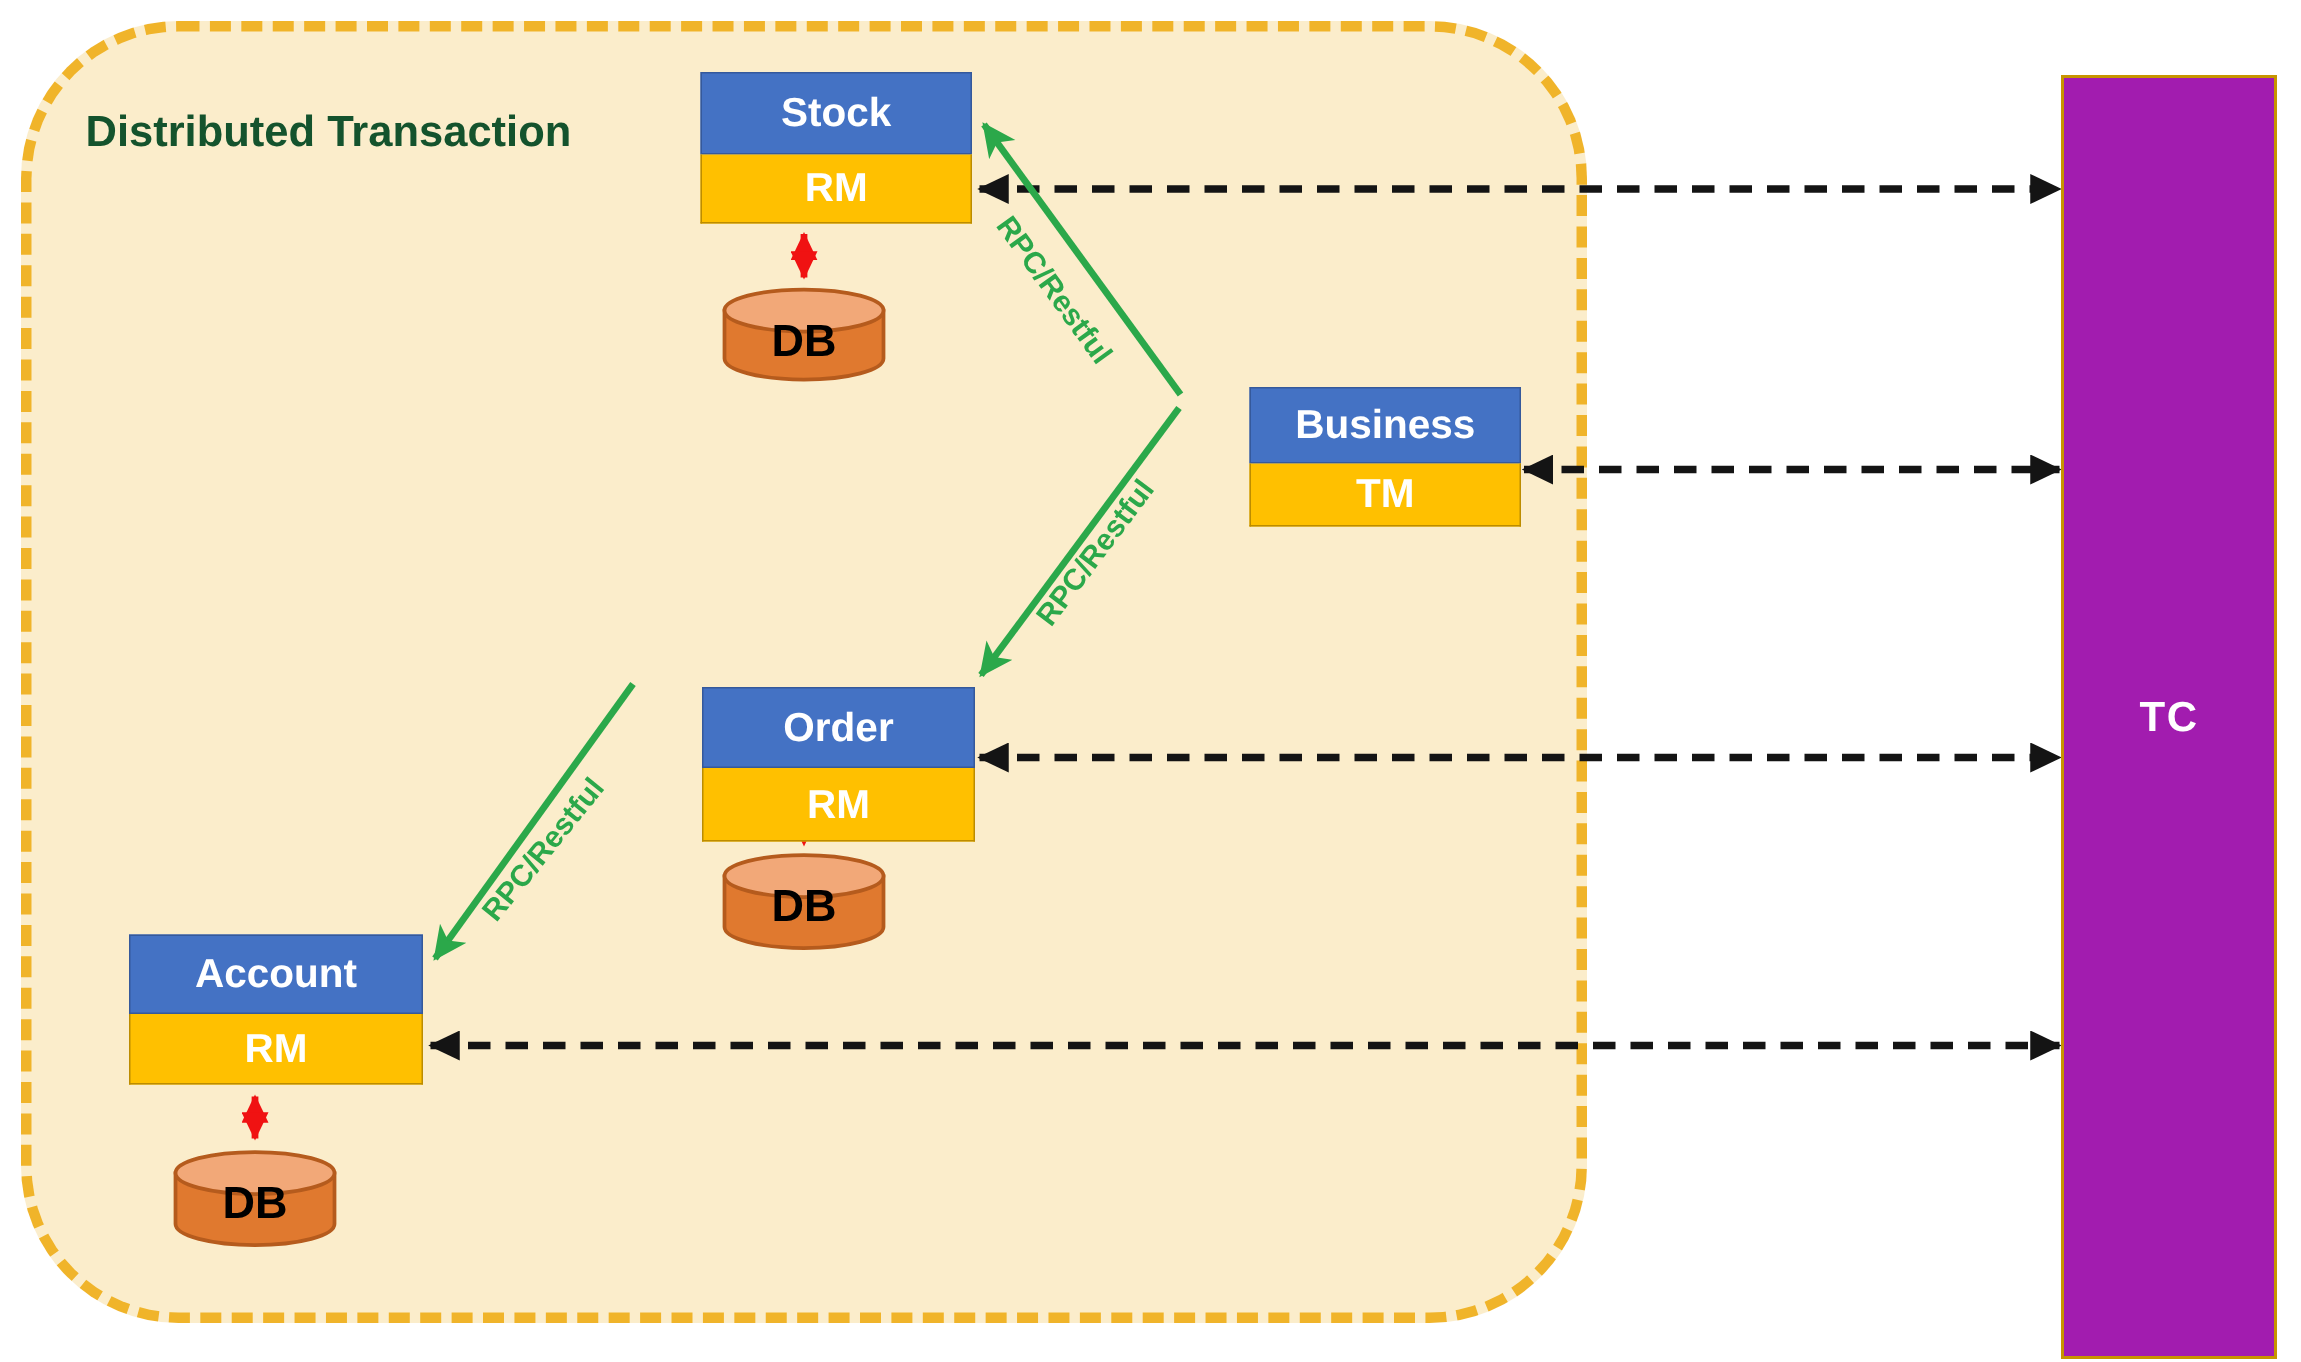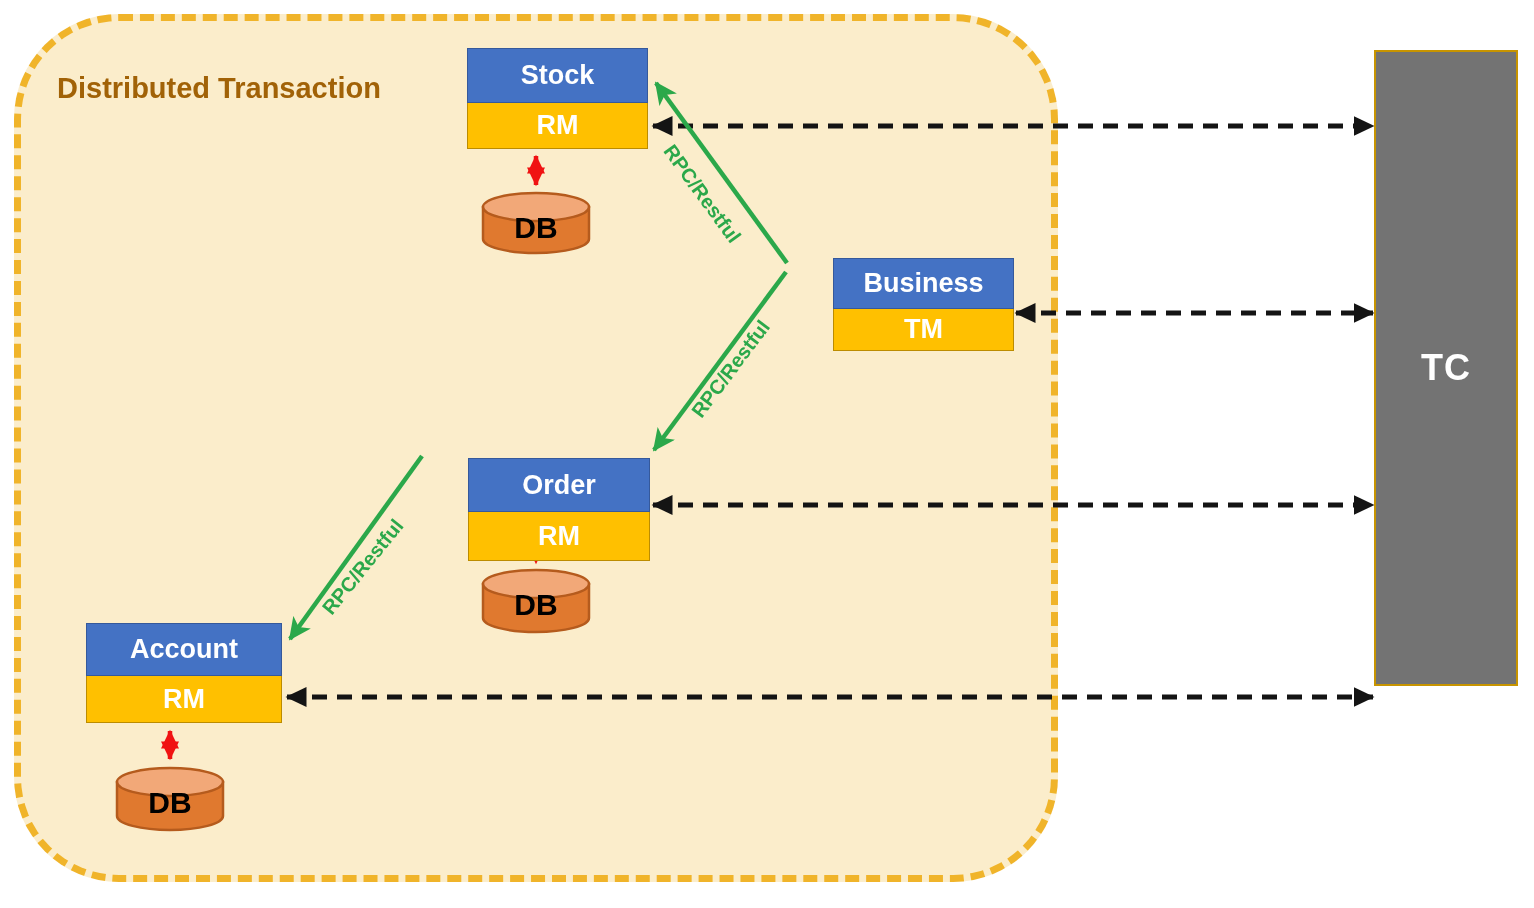--- a/index.html
+++ b/index.html
@@ -18,21 +18,21 @@
     box-sizing: border-box;
     background: #FBEDCB;
     border: 7px dashed #F0B42A;
     border-radius: 105px;
   }
   .diagram-title {
     position: absolute;
     left: 57px; top: 72px;
     font-size: 29px;
     font-weight: 700;
-    color: #a16207;
+    color: #14532d;
     white-space: nowrap;
   }
   .svg-layer {
     position: absolute;
     left: 0; top: 0;
     width: 1534px; height: 908px;
     pointer-events: none;
   }
   .service {
     position: absolute;
@@ -58,26 +58,26 @@
     border-top: none;
     color: #ffffff;
     font-size: 27px;
     font-weight: 700;
     text-align: left;
     display: flex; align-items: center; justify-content: center;
   }
   .tc-box {
     position: absolute;
     left: 1374px; top: 50px;
-    width: 144px; height: 636px;
+    width: 144px; height: 856px;
     box-sizing: border-box;
-    background: #737373;
+    background: #a21caf;
     border: 2px solid #C79400;
     color: #ffffff;
-    font-size: 36px;
+    font-size: 28px;
     font-weight: 700;
     letter-spacing: 1px;
     display: flex; align-items: center; justify-content: center;
   }
   .db-label {
     position: absolute;
     transform: translate(-50%, -50%);
     color: #000000;
     font-size: 30px;
     font-weight: 700;

